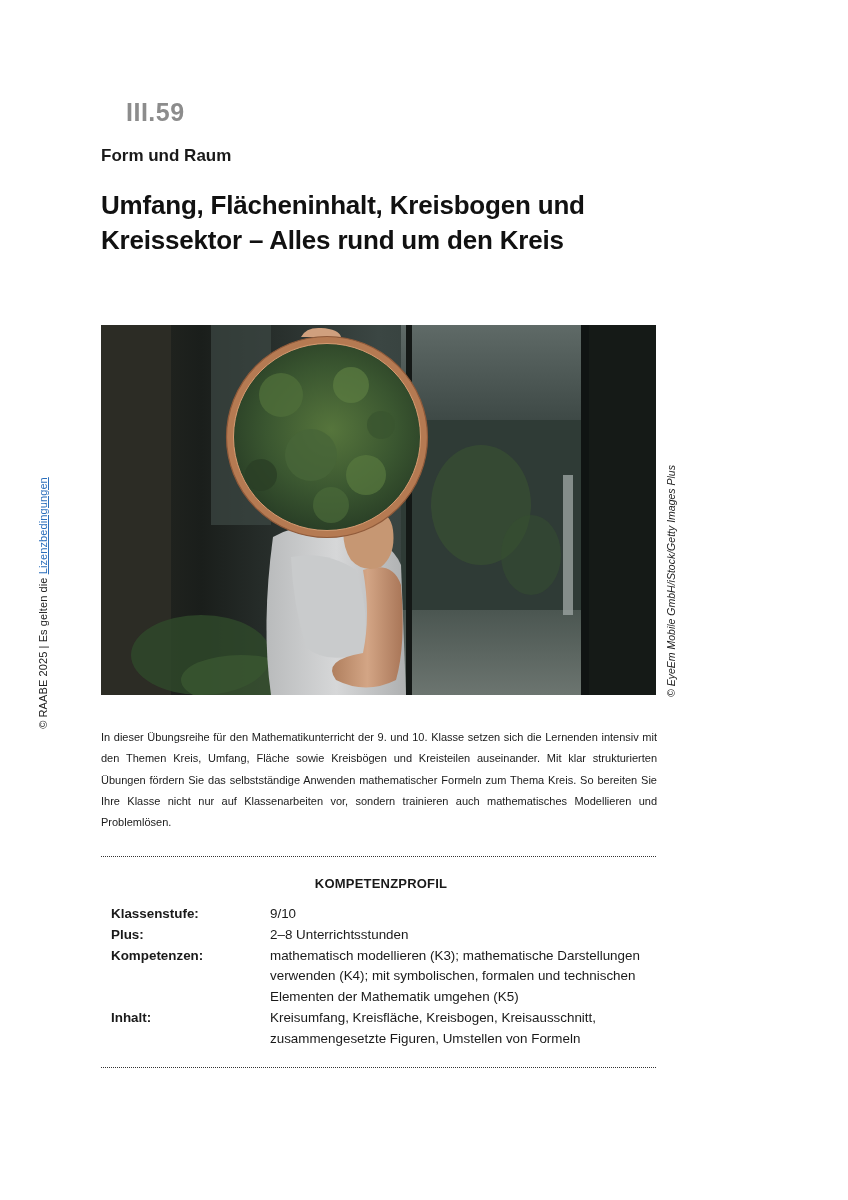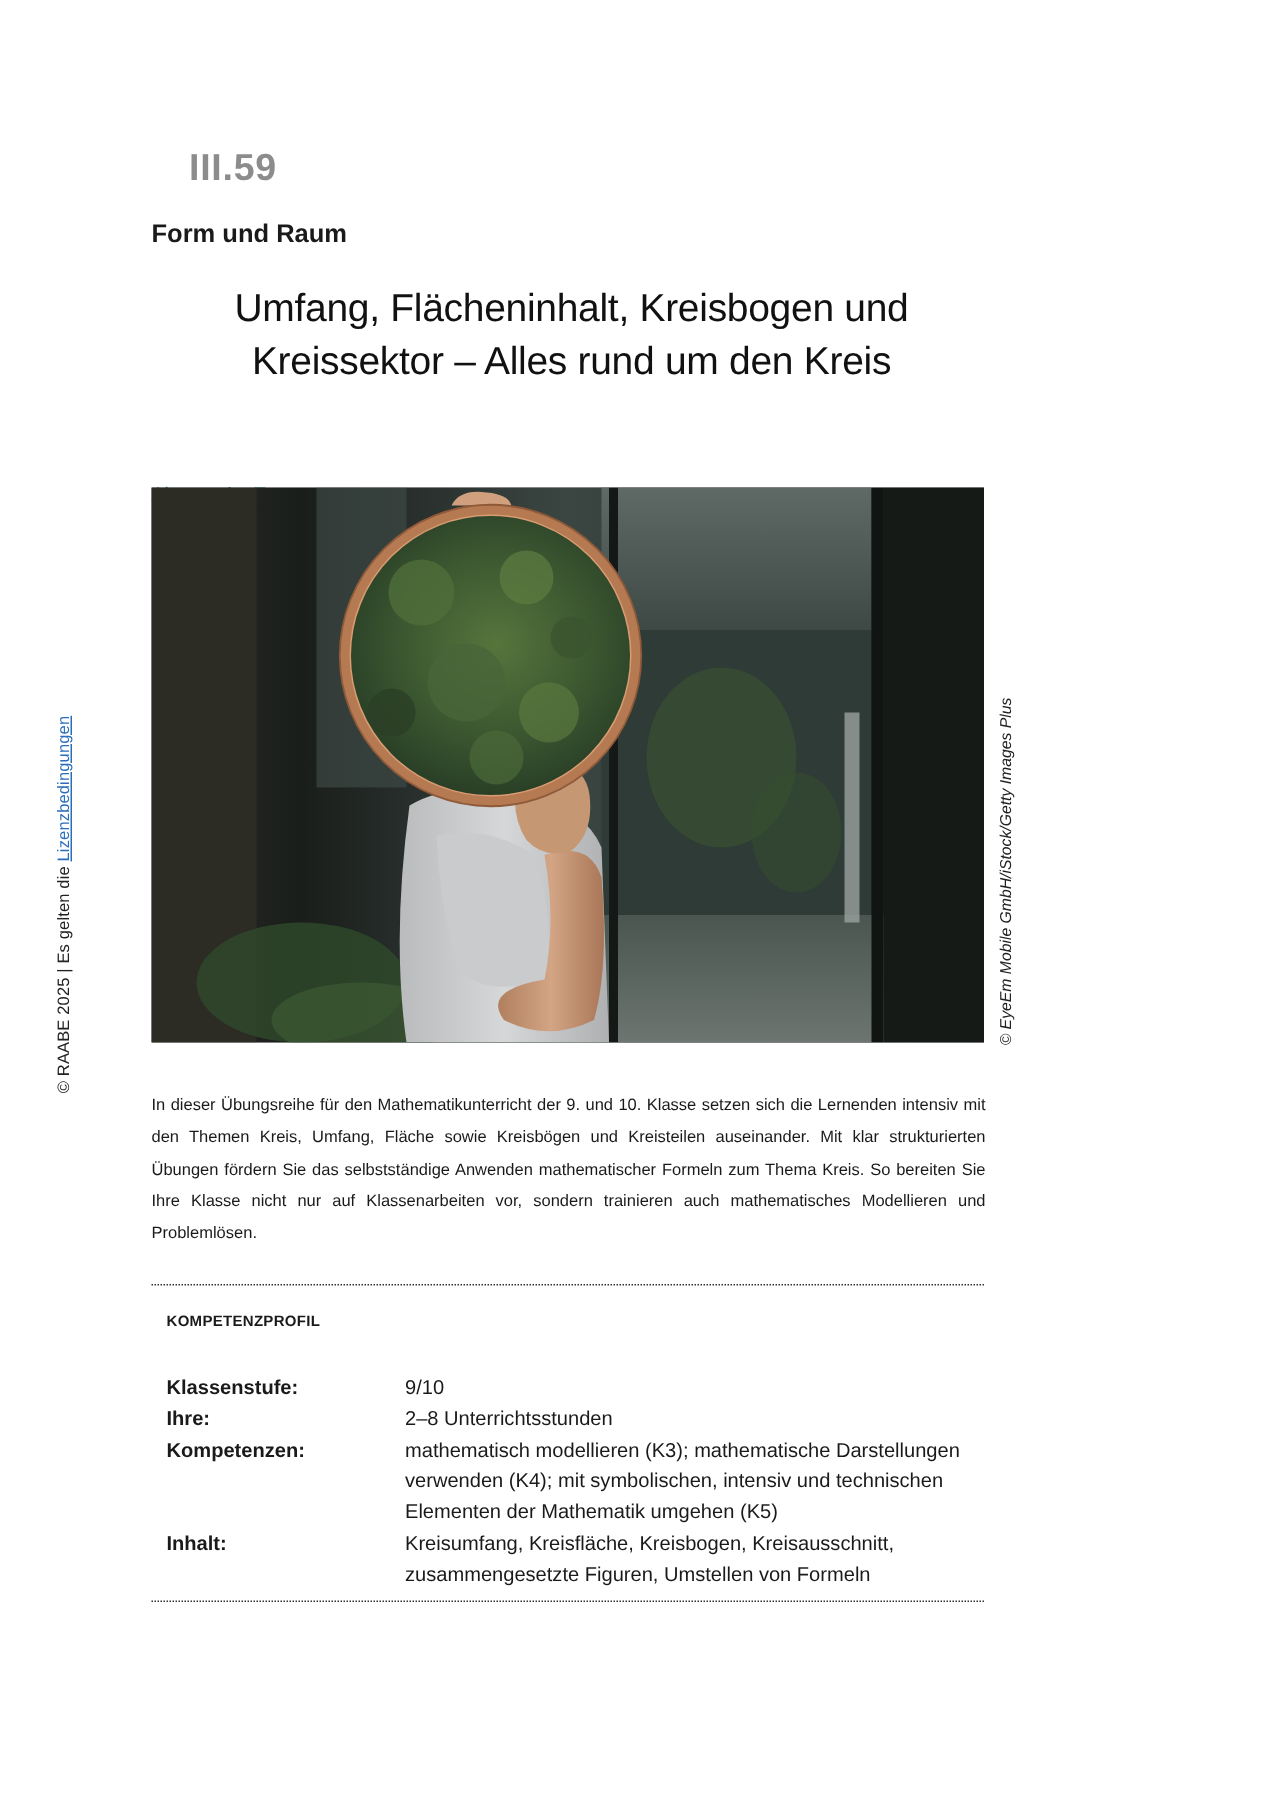--- a/index.html
+++ b/index.html
@@ -8,39 +8,39 @@
 
   .side-note { position:absolute; left:34px; top:485px; width:18px; height:235px; }
   .side-note-inner { position:absolute; left:50%; top:50%; white-space:nowrap;
          transform:translate(-50%,-50%) rotate(-90deg); font-size:11px; color:#222; letter-spacing:0.1px; }
   .side-note-inner a { color:#2a6ebb; text-decoration:underline; }
 
   .chapter { position:absolute; left:101px; top:98px; font-size:25px; font-weight:bold;
          color:#8c8c8c; letter-spacing:0.5px;margin-left:25px; }
   .topic { position:absolute; left:101px; top:146px; font-size:17px; color:#1a1a1a;font-weight:bold; }
   .title { position:absolute; left:101px; top:188px; width:560px; font-size:26px; line-height:35px;
-         font-weight:normal; color:#111; margin:0; letter-spacing:-0.2px;text-align:center; }
+         font-weight:bold; color:#111; margin:0; letter-spacing:-0.2px; }
   .author { position:absolute; left:101px; top:288px; font-size:13px; color:#0f766e;margin-top:34px; }
 
   .photo { position:absolute; left:101px; top:325px; width:555px; height:370px; overflow:hidden; background:#1d2320; }
   .photo svg { display:block; }
 
   .credit { position:absolute; left:663px; top:465px; width:16px; height:232px; }
   .credit-inner { position:absolute; left:50%; top:50%; white-space:nowrap;
          transform:translate(-50%,-50%) rotate(-90deg); font-size:10.5px; font-style:italic; color:#222; }
 
   .intro { position:absolute; left:101px; top:727px; width:556px; font-size:11px; line-height:21.3px;
          color:#1a1a1a; text-align:justify; margin:0; }
 
   .dotline { position:absolute; left:101px; width:555px; height:0; border-top:1.5px dotted #333; }
   .dotline.top { top:856px; }
   .dotline.bottom { top:1067px; }
 
   .profile { position:absolute; left:111px; top:876px; width:540px; font-size:13.4px; color:#1a1a1a; }
-  .profile-heading { font-weight:bold; font-size:10px; letter-spacing:0.2px; margin-bottom:28px; }
+  .profile-heading { font-weight:bold; font-size:13px; letter-spacing:0.2px; margin-bottom:13px;text-align:center; }
   .profile-row { display:flex; line-height:20.8px; }
   .profile-key { width:159px; flex:none; font-weight:bold; }
   .profile-val { flex:1; }
 </style>
 </head>
 <body>
 
 <div class="side-note">
   <div class="side-note-inner">
     <span>© RAABE 2025 | Es gelten die </span><a href="#">Lizenzbedingungen</a>
@@ -141,25 +141,25 @@
 <p class="intro">In dieser Übungsreihe für den Mathematikunterricht der 9. und 10. Klasse setzen sich die Lernenden intensiv mit den Themen Kreis, Umfang, Fläche sowie Kreisbögen und Kreisteilen auseinander. Mit klar strukturierten Übungen fördern Sie das selbstständige Anwenden mathematischer Formeln zum Thema Kreis. So bereiten Sie Ihre Klasse nicht nur auf Klassenarbeiten vor, sondern trainieren auch mathematisches Modellieren und Problemlösen.</p>
 
 <div class="dotline top"></div>
 <div class="profile">
   <div class="profile-heading">KOMPETENZPROFIL</div>
   <div class="profile-row">
     <div class="profile-key">Klassenstufe:</div>
     <div class="profile-val">9/10</div>
   </div>
   <div class="profile-row">
-    <div class="profile-key">Ihre:</div>
+    <div class="profile-key">Plus:</div>
     <div class="profile-val">2–8 Unterrichtsstunden</div>
   </div>
   <div class="profile-row">
     <div class="profile-key">Kompetenzen:</div>
-    <div class="profile-val">mathematisch modellieren (K3); mathematische Darstellungen verwenden (K4); mit symbolischen, intensiv und technischen Elementen der Mathematik umgehen (K5)</div>
+    <div class="profile-val">mathematisch modellieren (K3); mathematische Darstellungen verwenden (K4); mit symbolischen, formalen und technischen Elementen der Mathematik umgehen (K5)</div>
   </div>
   <div class="profile-row">
     <div class="profile-key">Inhalt:</div>
     <div class="profile-val">Kreisumfang, Kreisfläche, Kreisbogen, Kreisausschnitt, zusammengesetzte Figuren, Umstellen von Formeln</div>
   </div>
 </div>
 <div class="dotline bottom"></div>
 
 </body></html>

